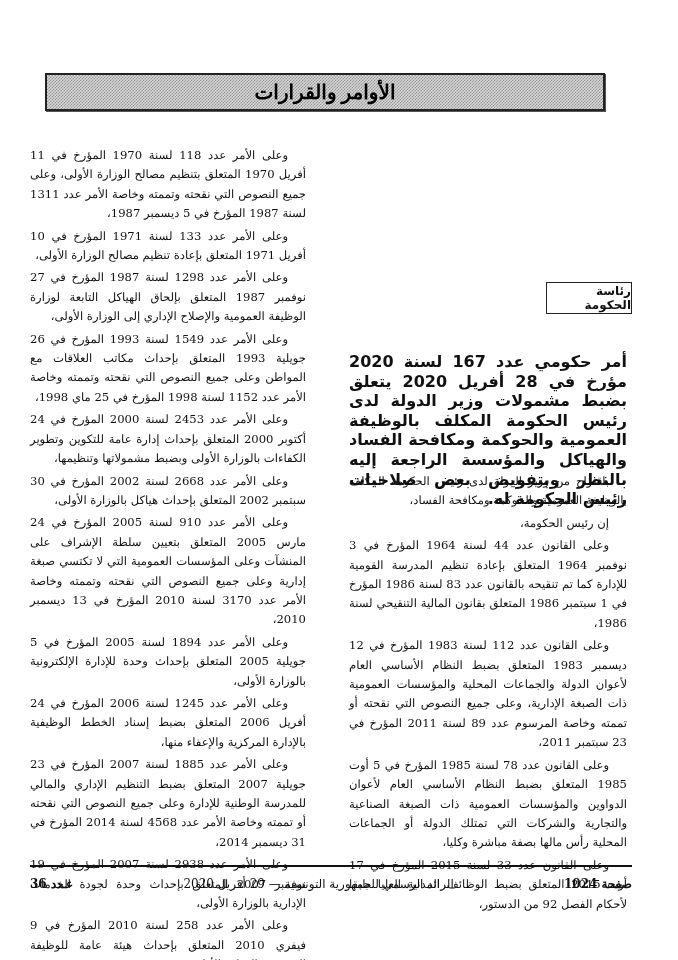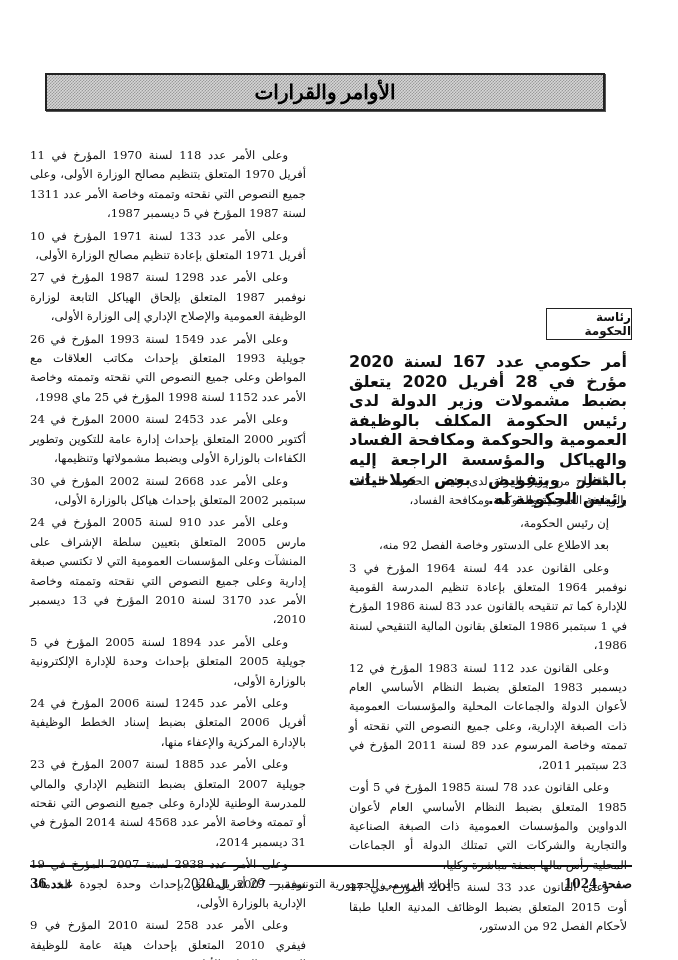--- a/index.html
+++ b/index.html
@@ -13,21 +13,21 @@
               linear-gradient(45deg,#9a9a9a 25%,transparent 25%,transparent 75%,#9a9a9a 75%);
             background-size:3px 3px; background-position:0 0,1.5px 1.5px;
             display:flex; align-items:center; justify-content:center;
             box-shadow:1px 1px 0 #555; }
   .banner-title { font-family:Liberation Serif, serif; font-weight:bold;
                   font-size:20px; color:#000; direction:rtl; }
   .col { position:absolute; direction:rtl; text-align:justify; font-size:11.6px; line-height:19.4px; }
   .col-right { left:349px; width:278px; }
   .col-left { left:30px; width:276px; top:146px; }
   .para { margin:0 0 3px 0; text-indent:18px; }
-  .section-box { position:absolute; left:546px; top:308px; width:86px; height:32px;
+  .section-box { position:absolute; left:546px; top:282px; width:86px; height:32px;
                  border:1.5px solid #222; box-sizing:border-box;
                  display:flex; align-items:center; justify-content:flex-end; }
   .section-label { font-family:"DejaVu Sans","Liberation Sans",sans-serif; font-weight:bold; font-size:12px; direction:rtl; }
   .decree-title { position:absolute; left:349px; top:352px; width:278px; direction:rtl; text-align:justify;
                   font-weight:bold; font-size:16px; line-height:19.6px;
                   font-family:"DejaVu Sans","Liberation Sans",sans-serif; }
   .footer-rule { position:absolute; left:30px; top:865px; width:602px; height:2px; background:#111; }
   .footer { position:absolute; left:30px; top:874px; width:602px; height:20px; direction:rtl;
             display:flex; justify-content:space-between; align-items:center;
             font-size:12px; }
@@ -42,21 +42,20 @@
 
 <div class="section-box">
   <span class="section-label">رئاسة الحكومة</span>
 </div>
 
 <div class="decree-title">أمر حكومي عدد 167 لسنة 2020 مؤرخ في 28 أفريل 2020 يتعلق بضبط مشمولات وزير الدولة لدى رئيس الحكومة المكلف بالوظيفة العمومية والحوكمة ومكافحة الفساد والهياكل والمؤسسة الراجعة إليه بالنظر وبتفويض بعض صلاحيات رئيس الحكومة له.</div>
 
 <div class="col col-right" style="top:472px;">
   <p class="para">باقتراح من وزير الدولة لدى رئيس الحكومة المكلف بالوظيفة العمومية والحوكمة ومكافحة الفساد،</p>
   <p class="para">إن رئيس الحكومة،</p>
-  <p class="para">بعد الاطلاع على الدستور وخاصة الفصل 92 منه،</p>
   <p class="para">وعلى القانون عدد 44 لسنة 1964 المؤرخ في 3 نوفمبر 1964 المتعلق بإعادة تنظيم المدرسة القومية للإدارة كما تم تنقيحه بالقانون عدد 83 لسنة 1986 المؤرخ في 1 سبتمبر 1986 المتعلق بقانون المالية التنقيحي لسنة 1986،</p>
   <p class="para">وعلى القانون عدد 112 لسنة 1983 المؤرخ في 12 ديسمبر 1983 المتعلق بضبط النظام الأساسي العام لأعوان الدولة والجماعات المحلية والمؤسسات العمومية ذات الصبغة الإدارية، وعلى جميع النصوص التي نقحته أو تممته وخاصة المرسوم عدد 89 لسنة 2011 المؤرخ في 23 سبتمبر 2011،</p>
   <p class="para">وعلى القانون عدد 78 لسنة 1985 المؤرخ في 5 أوت 1985 المتعلق بضبط النظام الأساسي العام لأعوان الدواوين والمؤسسات العمومية ذات الصبغة الصناعية والتجارية والشركات التي تمتلك الدولة أو الجماعات المحلية رأس مالها بصفة مباشرة وكليا،</p>
   <p class="para">وعلى القانون عدد 33 لسنة 2015 المؤرخ في 17 أوت 2015 المتعلق بضبط الوظائف المدنية العليا طبقا لأحكام الفصل 92 من الدستور،</p>
 </div>
 
 <div class="col col-left">
   <p class="para">وعلى الأمر عدد 118 لسنة 1970 المؤرخ في 11 أفريل 1970 المتعلق بتنظيم مصالح الوزارة الأولى، وعلى جميع النصوص التي نقحته وتممته وخاصة الأمر عدد 1311 لسنة 1987 المؤرخ في 5 ديسمبر 1987،</p>
   <p class="para">وعلى الأمر عدد 133 لسنة 1971 المؤرخ في 10 أفريل 1971 المتعلق بإعادة تنظيم مصالح الوزارة الأولى،</p>
   <p class="para">وعلى الأمر عدد 1298 لسنة 1987 المؤرخ في 27 نوفمبر 1987 المتعلق بإلحاق الهياكل التابعة لوزارة الوظيفة العمومية والإصلاح الإداري إلى الوزارة الأولى،</p>

